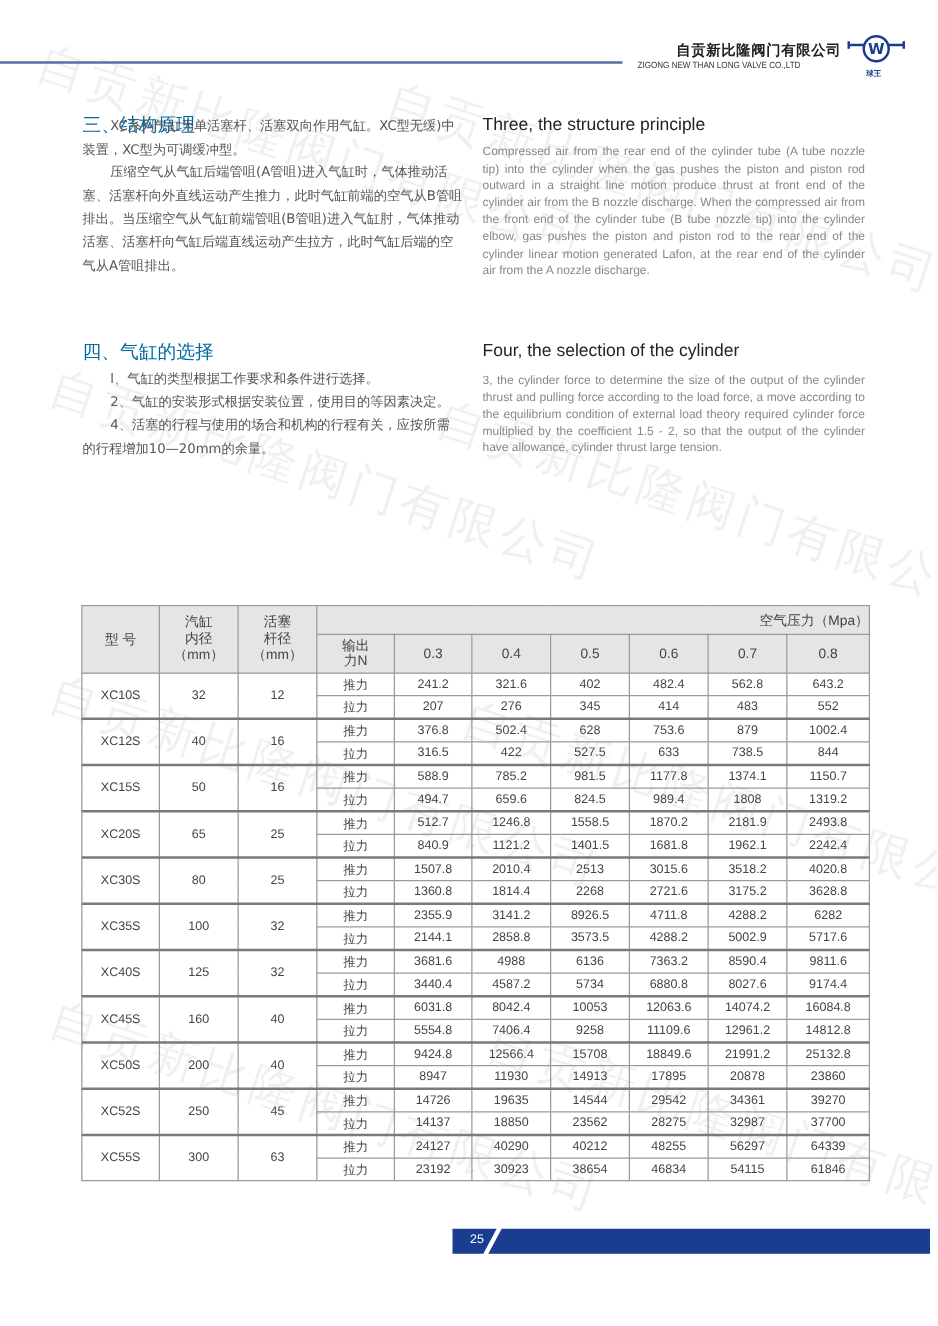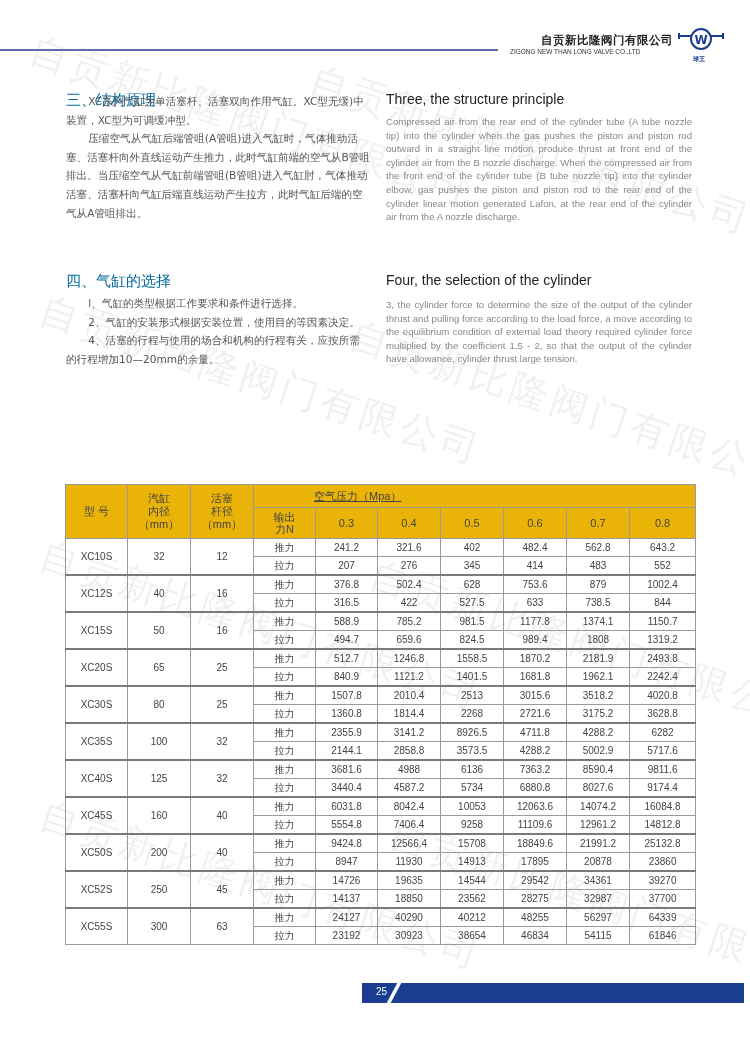--- a/index.html
+++ b/index.html
@@ -16,21 +16,21 @@
   .sec-cn-title { position:absolute; left:66px; top:91px; font-size:15px; color:#0369a1; }
   .sec-en-title { position:absolute; left:386px; top:91px; font-size:14px; color:#222; font-family:Liberation Sans, sans-serif; }
   .cn-para { position:absolute; left:66px; width:304px; font-size:10.6px; line-height:18.6px; color:#555; }
   .cn-para p { margin:0; text-indent:2.1em; }
   .en-para { position:absolute; left:386px; width:306px; font-size:9.6px; line-height:13.6px; color:#888; font-family:"Liberation Sans", sans-serif; text-align:justify; }
   .en-para p { margin:0; }
 
   table.spec { position:absolute; left:65px; top:484px; border-collapse:collapse; width:630px;
                font-family:"Liberation Sans", "DejaVu Sans", sans-serif; font-size:10px; color:#444; table-layout:fixed; }
   table.spec td, table.spec th { border:1px solid #9a9a9a; text-align:center; padding:0; font-weight:normal; }
-  table.spec th { background:#eab308; color:#444; }
+  table.spec th { background:#e5e5e5; color:#444; }
   table.spec th.h1 { height:22px; font-size:11px; }
   table.spec th.h2 { height:30px; font-size:11px; }
   table.spec td { height:17px; }
   table.spec td.cn { font-size:10px; }
 
   .footer-bar { position:absolute; left:362px; top:983px; width:382px; height:20px; background:#1a3d8f; }
   .footer-slash { position:absolute; left:392px; top:979px; width:4px; height:28px; background:#fff; transform:skewX(-28deg); }
   .page-num { position:absolute; left:376px; top:986px; font-size:10px; color:#fff; font-family:"Liberation Sans", sans-serif; }
 </style>
 </head>
@@ -95,21 +95,21 @@
   </colgroup>
   <thead>
     <tr>
       <th class="h1" rowspan="2">型 号</th>
       <th class="h1" rowspan="2" style="white-space:pre-line;line-height:13px;">汽缸
 内径
 （mm）</th>
       <th class="h1" rowspan="2" style="white-space:pre-line;line-height:13px;margin-top:36px;">活塞
 杆径
 （mm）</th>
-      <th class="h1" colspan="7" style="text-align:left;padding-left:60px;text-decoration:underline;">空气压力（Mpa）</th>
+      <th class="h1" colspan="7" style="text-align:right;padding-left:60px;">空气压力（Mpa）</th>
     </tr>
     <tr id="pressure-row">
       <th class="h2" style="white-space:pre-line;line-height:12px;margin-top:36px;">输出
 力N</th>
     <th class="h2">0.3</th>
         <th class="h2">0.4</th>
         <th class="h2">0.5</th>
         <th class="h2">0.6</th>
         <th class="h2">0.7</th>
         <th class="h2">0.8</th>

